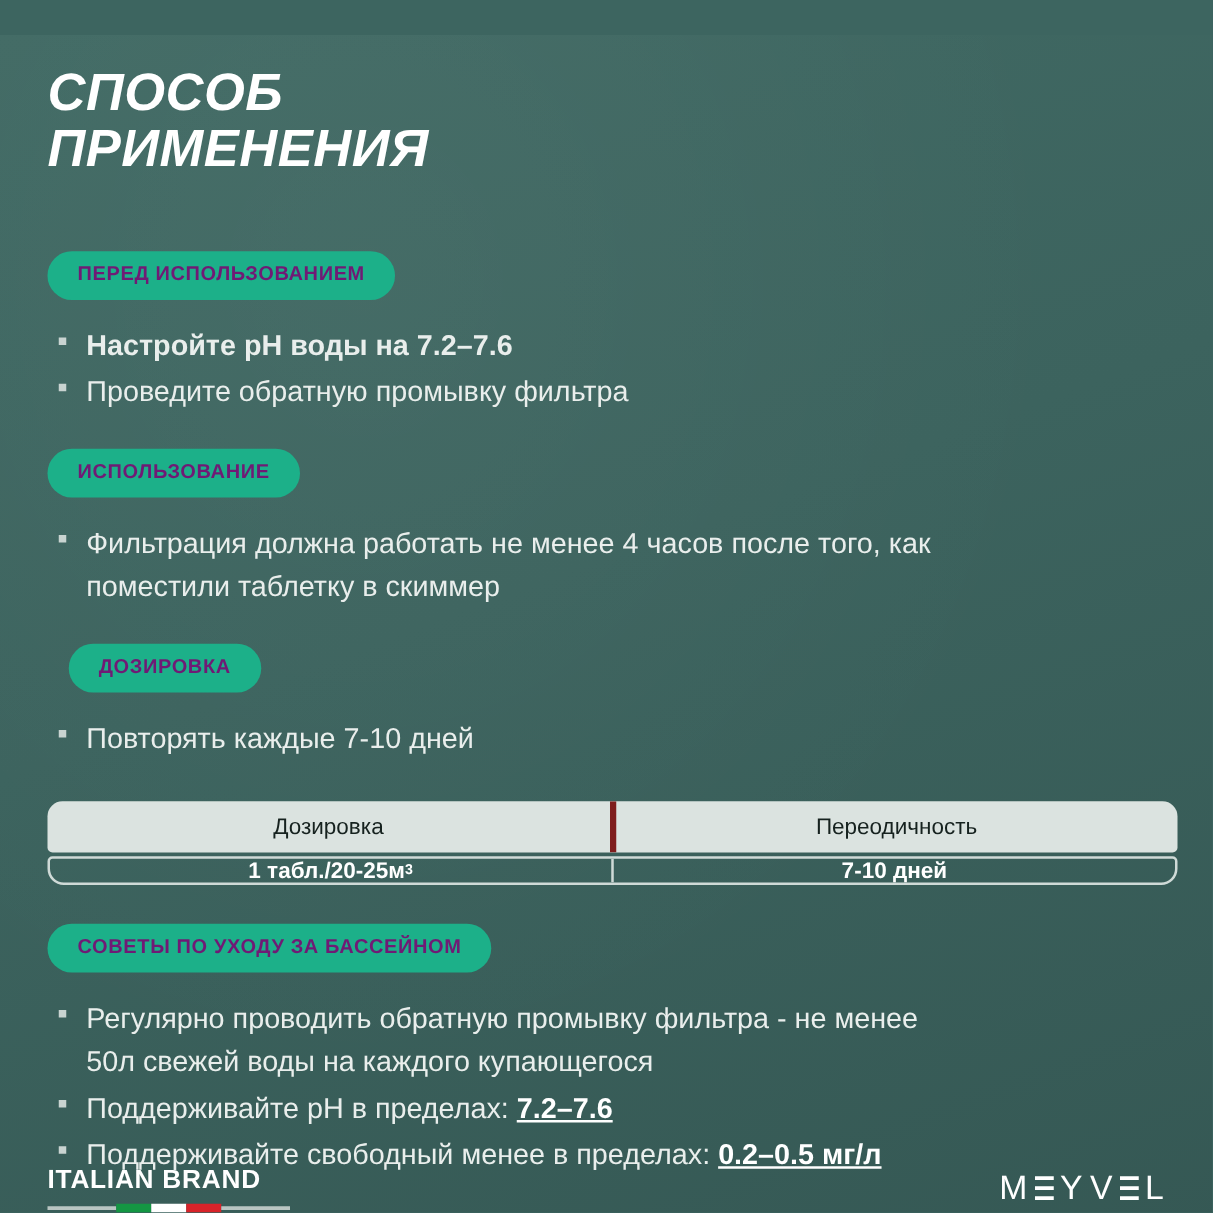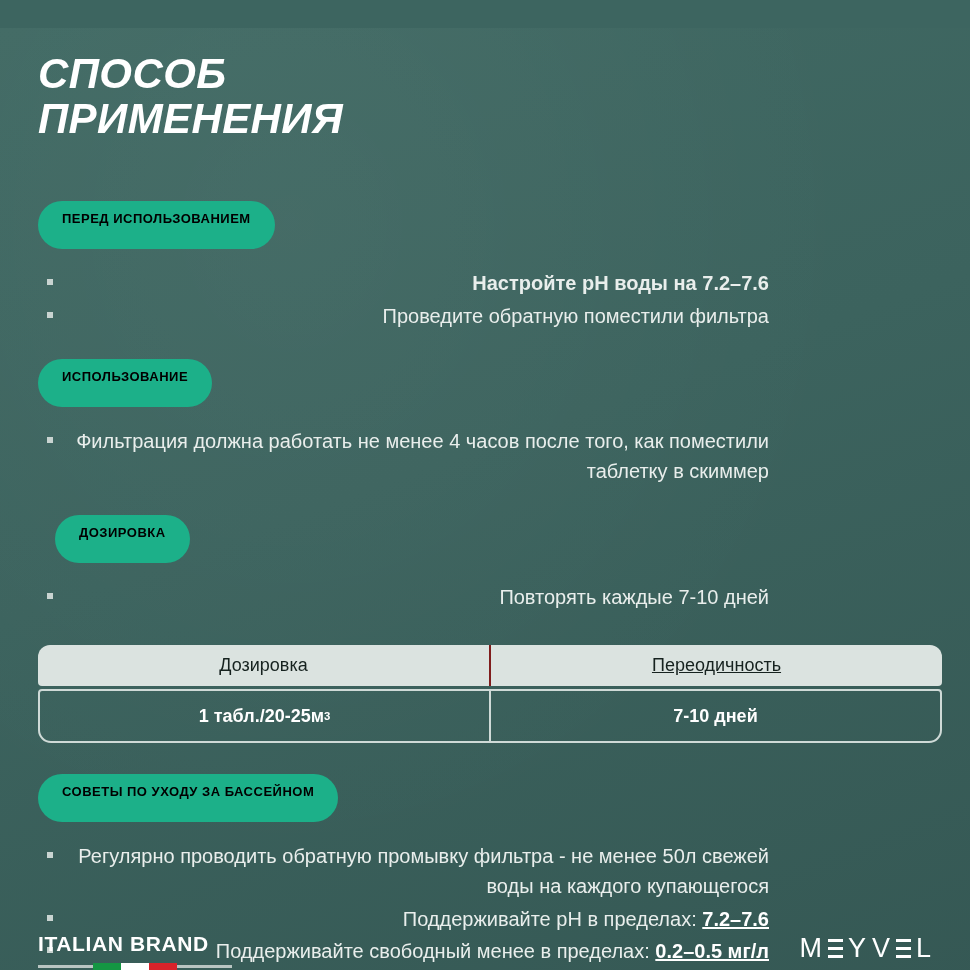--- a/index.html
+++ b/index.html
@@ -35,48 +35,47 @@
     font-weight: 700;
     letter-spacing: 0.4px;
     text-transform: uppercase;
   }
   .title .t-line { display: block; white-space: pre; font-style: italic; }
 
   
   .pill {
     display: inline-block;
     background: #1cb089;
-    color: #000000;
-    font-size: 13px;
+    color: #701a75;
+    font-size: 16px;
     font-weight: 700;
     letter-spacing: 0.5px;
     line-height: 1;
-    padding: 11px 24px 24px 24px;
+    padding: 11px 24px 12px 24px;
     border-radius: 999px;
     text-transform: uppercase;
     white-space: nowrap;
   }
   .pill-wrap { margin: 0; }
   .pill-wrap.indent { padding-left: 17px; }
 
   
   ul.bullets {
     list-style: none;
     margin: 0;
     padding: 0;
   }
   ul.bullets li {
     position: relative;
     color: #e9eeec;
-    font-size: 20px;
+    font-size: 23px;
     line-height: 1.52;
     padding-left: 31px;
     margin: 0 0 2px 0;
     max-width: 700px;
-    text-align: right;
   }
   ul.bullets li::before {
     content: "";
     position: absolute;
     left: 9px;
     top: 11px;
     width: 6px;
     height: 6px;
     background: #c9d4d1;
   }
@@ -102,24 +101,24 @@
   }
   .thead-row .cell {
     flex: 1 1 0;
     display: flex;
     align-items: center;
     justify-content: center;
     color: #16221f;
     font-size: 18px;
     font-weight: 400;
   }
-  .thead-row .cell + .cell { border-left: 2px solid #7f1d1d; text-decoration: underline; }
+  .thead-row .cell + .cell { border-left: 5px solid #7f1d1d; }
   .tbody-row {
     display: flex;
-    height: 54px;
+    height: 23px;
     margin-top: 3px;
     border: 2px solid #cfdad7;
     border-radius: 4px 4px 13px 13px;
     box-sizing: border-box;
     overflow: hidden;
   }
   .tbody-row .cell {
     flex: 1 1 0;
     display: flex;
     align-items: center;
@@ -130,21 +129,21 @@
   }
   .tbody-row .cell + .cell { border-left: 2px solid #cfdad7; }
 
   
   .footer {
     position: absolute;
     left: 38px;
     right: 38px;
     bottom: 28px;
     display: flex;
-    align-items: center;
+    align-items: flex-end;
     justify-content: space-between;
     gap: 43px;
   }
   .italian-brand { display: block; }
   .ib-text {
     color: #ffffff;
     font-size: 21px;
     font-weight: 700;
     letter-spacing: 0.6px;
     text-transform: uppercase;
@@ -205,21 +204,21 @@
   </h1>
 
   <div class="gap-xl"></div>
 
   <div class="pill-wrap">
     <span class="pill">ПЕРЕД ИСПОЛЬЗОВАНИЕМ</span>
   </div>
   <div class="gap-md"></div>
   <ul class="bullets">
     <li class="strongline">Настройте pH воды на 7.2–7.6</li>
-    <li>Проведите обратную поместили фильтра</li>
+    <li>Проведите обратную промывку фильтра</li>
   </ul>
 
   <div class="gap-lg"></div>
 
   <div class="pill-wrap">
     <span class="pill">ИСПОЛЬЗОВАНИЕ</span>
   </div>
   <div class="gap-md"></div>
   <ul class="bullets">
     <li>Фильтрация должна работать не менее 4 часов после того, как поместили таблетку в скиммер</li>

